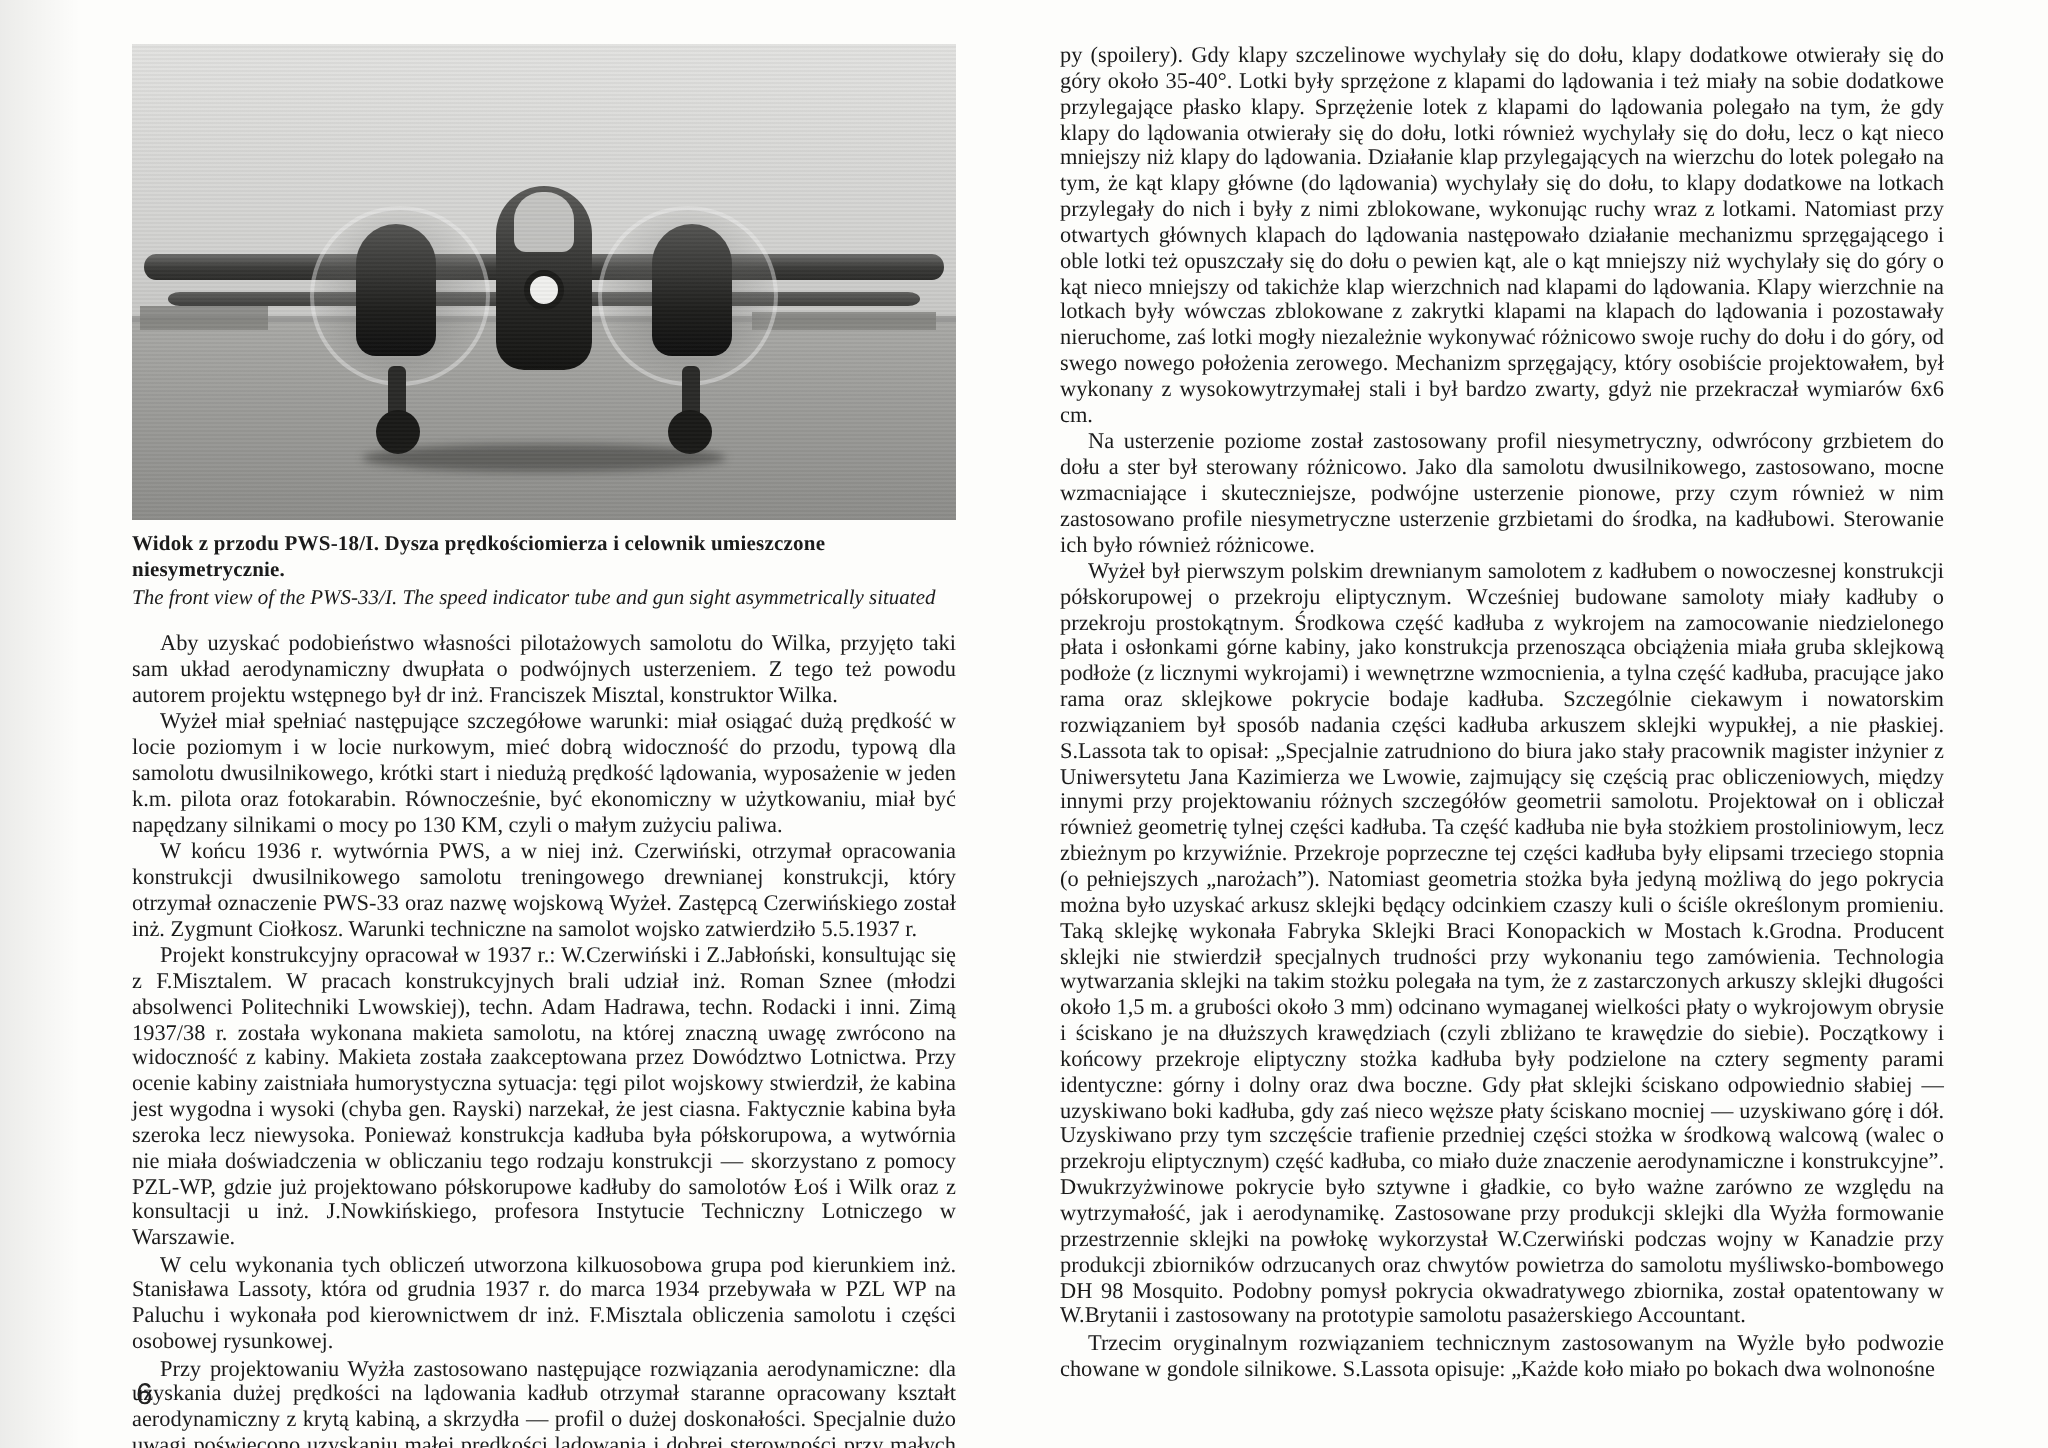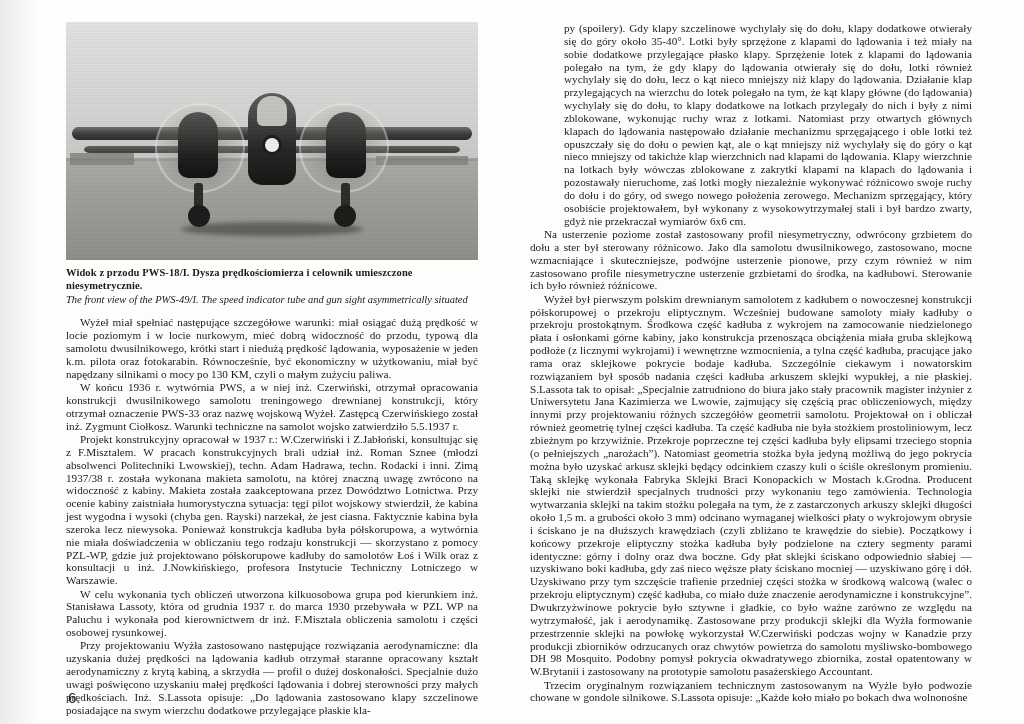--- a/index.html
+++ b/index.html
@@ -210,21 +210,21 @@
     margin: 0 0 0.5px 0;
     font-size: 11.2px;
     line-height: 12.85px;
     text-align: justify;
     text-indent: 14px;
     hyphens: auto;
     -webkit-hyphens: auto;
   }
   p.body.no-indent { text-indent: 0; }
 
-  .col-right p.body:first-child { text-indent: 0; margin-left: 34px; }
+  .col-right p.body:first-child { text-indent: 0; }
 
   
   .page-number {
     position: absolute;
     left: 68px;
     bottom: 18px;
     font-size: 15px;
     font-family: "Liberation Sans", sans-serif;
     color: #222;
   }
@@ -263,26 +263,27 @@
           <div class="ph-gear l"></div>
           <div class="ph-gear r"></div>
           <div class="ph-wheel l"></div>
           <div class="ph-wheel r"></div>
           <div class="ph-shadow"></div>
           <div class="ph-grain"></div>
         </div>
       </div>
 
       <div class="caption-pl">Widok z przodu PWS-18/I. Dysza prędkościomierza i celownik umieszczone niesymetrycznie.</div>
-      <div class="caption-en">The front view of the PWS-49/I. The speed indicator tube and gun sight asymmetrically situated</div>
-
+      <div class="caption-en">The front view of the PWS-33/I. The speed indicator tube and gun sight asymmetrically situated</div>
+
+      <p class="body">Aby uzyskać podobieństwo własności pilotażowych samolotu do Wilka, przyjęto taki sam układ aerodynamiczny dwupłata o podwójnych usterzeniem. Z tego też powodu autorem projektu wstępnego był dr inż. Franciszek Misztal, konstruktor Wilka.</p>
       <p class="body">Wyżeł miał spełniać następujące szczegółowe warunki: miał osiągać dużą prędkość w locie poziomym i w locie nurkowym, mieć dobrą widoczność do przodu, typową dla samolotu dwusilnikowego, krótki start i niedużą prędkość lądowania, wyposażenie w jeden k.m. pilota oraz fotokarabin. Równocześnie, być ekonomiczny w użytkowaniu, miał być napędzany silnikami o mocy po 130 KM, czyli o małym zużyciu paliwa.</p>
       <p class="body">W końcu 1936 r. wytwórnia PWS, a w niej inż. Czerwiński, otrzymał opracowania konstrukcji dwusilnikowego samolotu treningowego drewnianej konstrukcji, który otrzymał oznaczenie PWS-33 oraz nazwę wojskową Wyżeł. Zastępcą Czerwińskiego został inż. Zygmunt Ciołkosz. Warunki techniczne na samolot wojsko zatwierdziło 5.5.1937 r.</p>
       <p class="body">Projekt konstrukcyjny opracował w 1937 r.: W.Czerwiński i Z.Jabłoński, konsultując się z F.Misztalem. W pracach konstrukcyjnych brali udział inż. Roman Sznee (młodzi absolwenci Politechniki Lwowskiej), techn. Adam Hadrawa, techn. Rodacki i inni. Zimą 1937/38 r. została wykonana makieta samolotu, na której znaczną uwagę zwrócono na widoczność z kabiny. Makieta została zaakceptowana przez Dowództwo Lotnictwa. Przy ocenie kabiny zaistniała humorystyczna sytuacja: tęgi pilot wojskowy stwierdził, że kabina jest wygodna i wysoki (chyba gen. Rayski) narzekał, że jest ciasna. Faktycznie kabina była szeroka lecz niewysoka. Ponieważ konstrukcja kadłuba była półskorupowa, a wytwórnia nie miała doświadczenia w obliczaniu tego rodzaju konstrukcji — skorzystano z pomocy PZL-WP, gdzie już projektowano półskorupowe kadłuby do samolotów Łoś i Wilk oraz z konsultacji u inż. J.Nowkińskiego, profesora Instytucie Techniczny Lotniczego w Warszawie.</p>
-      <p class="body">W celu wykonania tych obliczeń utworzona kilkuosobowa grupa pod kierunkiem inż. Stanisława Lassoty, która od grudnia 1937 r. do marca 1930 przebywała w PZL WP na Paluchu i wykonała pod kierownictwem dr inż. F.Misztala obliczenia samolotu i części osobowej rysunkowej.</p>
+      <p class="body">W celu wykonania tych obliczeń utworzona kilkuosobowa grupa pod kierunkiem inż. Stanisława Lassoty, która od grudnia 1937 r. do marca 1934 przebywała w PZL WP na Paluchu i wykonała pod kierownictwem dr inż. F.Misztala obliczenia samolotu i części osobowej rysunkowej.</p>
       <p class="body">Przy projektowaniu Wyżła zastosowano następujące rozwiązania aerodynamiczne: dla uzyskania dużej prędkości na lądowania kadłub otrzymał staranne opracowany kształt aerodynamiczny z krytą kabiną, a skrzydła — profil o dużej doskonałości. Specjalnie dużo uwagi poświęcono uzyskaniu małej prędkości lądowania i dobrej sterowności przy małych prędkościach. Inż. S.Lassota opisuje: „Do lądowania zastosowano klapy szczelinowe posiadające na swym wierzchu dodatkowe przylegające płaskie kla-</p>
     </div>
 
     <div class="col-right">
       <p class="body no-indent">py (spoilery). Gdy klapy szczelinowe wychylały się do dołu, klapy dodatkowe otwierały się do góry około 35-40°. Lotki były sprzężone z klapami do lądowania i też miały na sobie dodatkowe przylegające płasko klapy. Sprzężenie lotek z klapami do lądowania polegało na tym, że gdy klapy do lądowania otwierały się do dołu, lotki również wychylały się do dołu, lecz o kąt nieco mniejszy niż klapy do lądowania. Działanie klap przylegających na wierzchu do lotek polegało na tym, że kąt klapy główne (do lądowania) wychylały się do dołu, to klapy dodatkowe na lotkach przylegały do nich i były z nimi zblokowane, wykonując ruchy wraz z lotkami. Natomiast przy otwartych głównych klapach do lądowania następowało działanie mechanizmu sprzęgającego i oble lotki też opuszczały się do dołu o pewien kąt, ale o kąt mniejszy niż wychylały się do góry o kąt nieco mniejszy od takichże klap wierzchnich nad klapami do lądowania. Klapy wierzchnie na lotkach były wówczas zblokowane z zakrytki klapami na klapach do lądowania i pozostawały nieruchome, zaś lotki mogły niezależnie wykonywać różnicowo swoje ruchy do dołu i do góry, od swego nowego położenia zerowego. Mechanizm sprzęgający, który osobiście projektowałem, był wykonany z wysokowytrzymałej stali i był bardzo zwarty, gdyż nie przekraczał wymiarów 6x6 cm.</p>
       <p class="body">Na usterzenie poziome został zastosowany profil niesymetryczny, odwrócony grzbietem do dołu a ster był sterowany różnicowo. Jako dla samolotu dwusilnikowego, zastosowano, mocne wzmacniające i skuteczniejsze, podwójne usterzenie pionowe, przy czym również w nim zastosowano profile niesymetryczne usterzenie grzbietami do środka, na kadłubowi. Sterowanie ich było również różnicowe.</p>
       <p class="body">Wyżeł był pierwszym polskim drewnianym samolotem z kadłubem o nowoczesnej konstrukcji półskorupowej o przekroju eliptycznym. Wcześniej budowane samoloty miały kadłuby o przekroju prostokątnym. Środkowa część kadłuba z wykrojem na zamocowanie niedzielonego płata i osłonkami górne kabiny, jako konstrukcja przenosząca obciążenia miała gruba sklejkową podłoże (z licznymi wykrojami) i wewnętrzne wzmocnienia, a tylna część kadłuba, pracujące jako rama oraz sklejkowe pokrycie bodaje kadłuba. Szczególnie ciekawym i nowatorskim rozwiązaniem był sposób nadania części kadłuba arkuszem sklejki wypukłej, a nie płaskiej. S.Lassota tak to opisał: „Specjalnie zatrudniono do biura jako stały pracownik magister inżynier z Uniwersytetu Jana Kazimierza we Lwowie, zajmujący się częścią prac obliczeniowych, między innymi przy projektowaniu różnych szczegółów geometrii samolotu. Projektował on i obliczał również geometrię tylnej części kadłuba. Ta część kadłuba nie była stożkiem prostoliniowym, lecz zbieżnym po krzywiźnie. Przekroje poprzeczne tej części kadłuba były elipsami trzeciego stopnia (o pełniejszych „narożach”). Natomiast geometria stożka była jedyną możliwą do jego pokrycia można było uzyskać arkusz sklejki będący odcinkiem czaszy kuli o ściśle określonym promieniu. Taką sklejkę wykonała Fabryka Sklejki Braci Konopackich w Mostach k.Grodna. Producent sklejki nie stwierdził specjalnych trudności przy wykonaniu tego zamówienia. Technologia wytwarzania sklejki na takim stożku polegała na tym, że z zastarczonych arkuszy sklejki długości około 1,5 m. a grubości około 3 mm) odcinano wymaganej wielkości płaty o wykrojowym obrysie i ściskano je na dłuższych krawędziach (czyli zbliżano te krawędzie do siebie). Początkowy i końcowy przekroje eliptyczny stożka kadłuba były podzielone na cztery segmenty parami identyczne: górny i dolny oraz dwa boczne. Gdy płat sklejki ściskano odpowiednio słabiej — uzyskiwano boki kadłuba, gdy zaś nieco węższe płaty ściskano mocniej — uzyskiwano górę i dół. Uzyskiwano przy tym szczęście trafienie przedniej części stożka w środkową walcową (walec o przekroju eliptycznym) część kadłuba, co miało duże znaczenie aerodynamiczne i konstrukcyjne”. Dwukrzyżwinowe pokrycie było sztywne i gładkie, co było ważne zarówno ze względu na wytrzymałość, jak i aerodynamikę. Zastosowane przy produkcji sklejki dla Wyżła formowanie przestrzennie sklejki na powłokę wykorzystał W.Czerwiński podczas wojny w Kanadzie przy produkcji zbiorników odrzucanych oraz chwytów powietrza do samolotu myśliwsko-bombowego DH 98 Mosquito. Podobny pomysł pokrycia okwadratywego zbiornika, został opatentowany w W.Brytanii i zastosowany na prototypie samolotu pasażerskiego Accountant.</p>
       <p class="body">Trzecim oryginalnym rozwiązaniem technicznym zastosowanym na Wyżle było podwozie chowane w gondole silnikowe. S.Lassota opisuje: „Każde koło miało po bokach dwa wolnonośne</p>
     </div>
 

